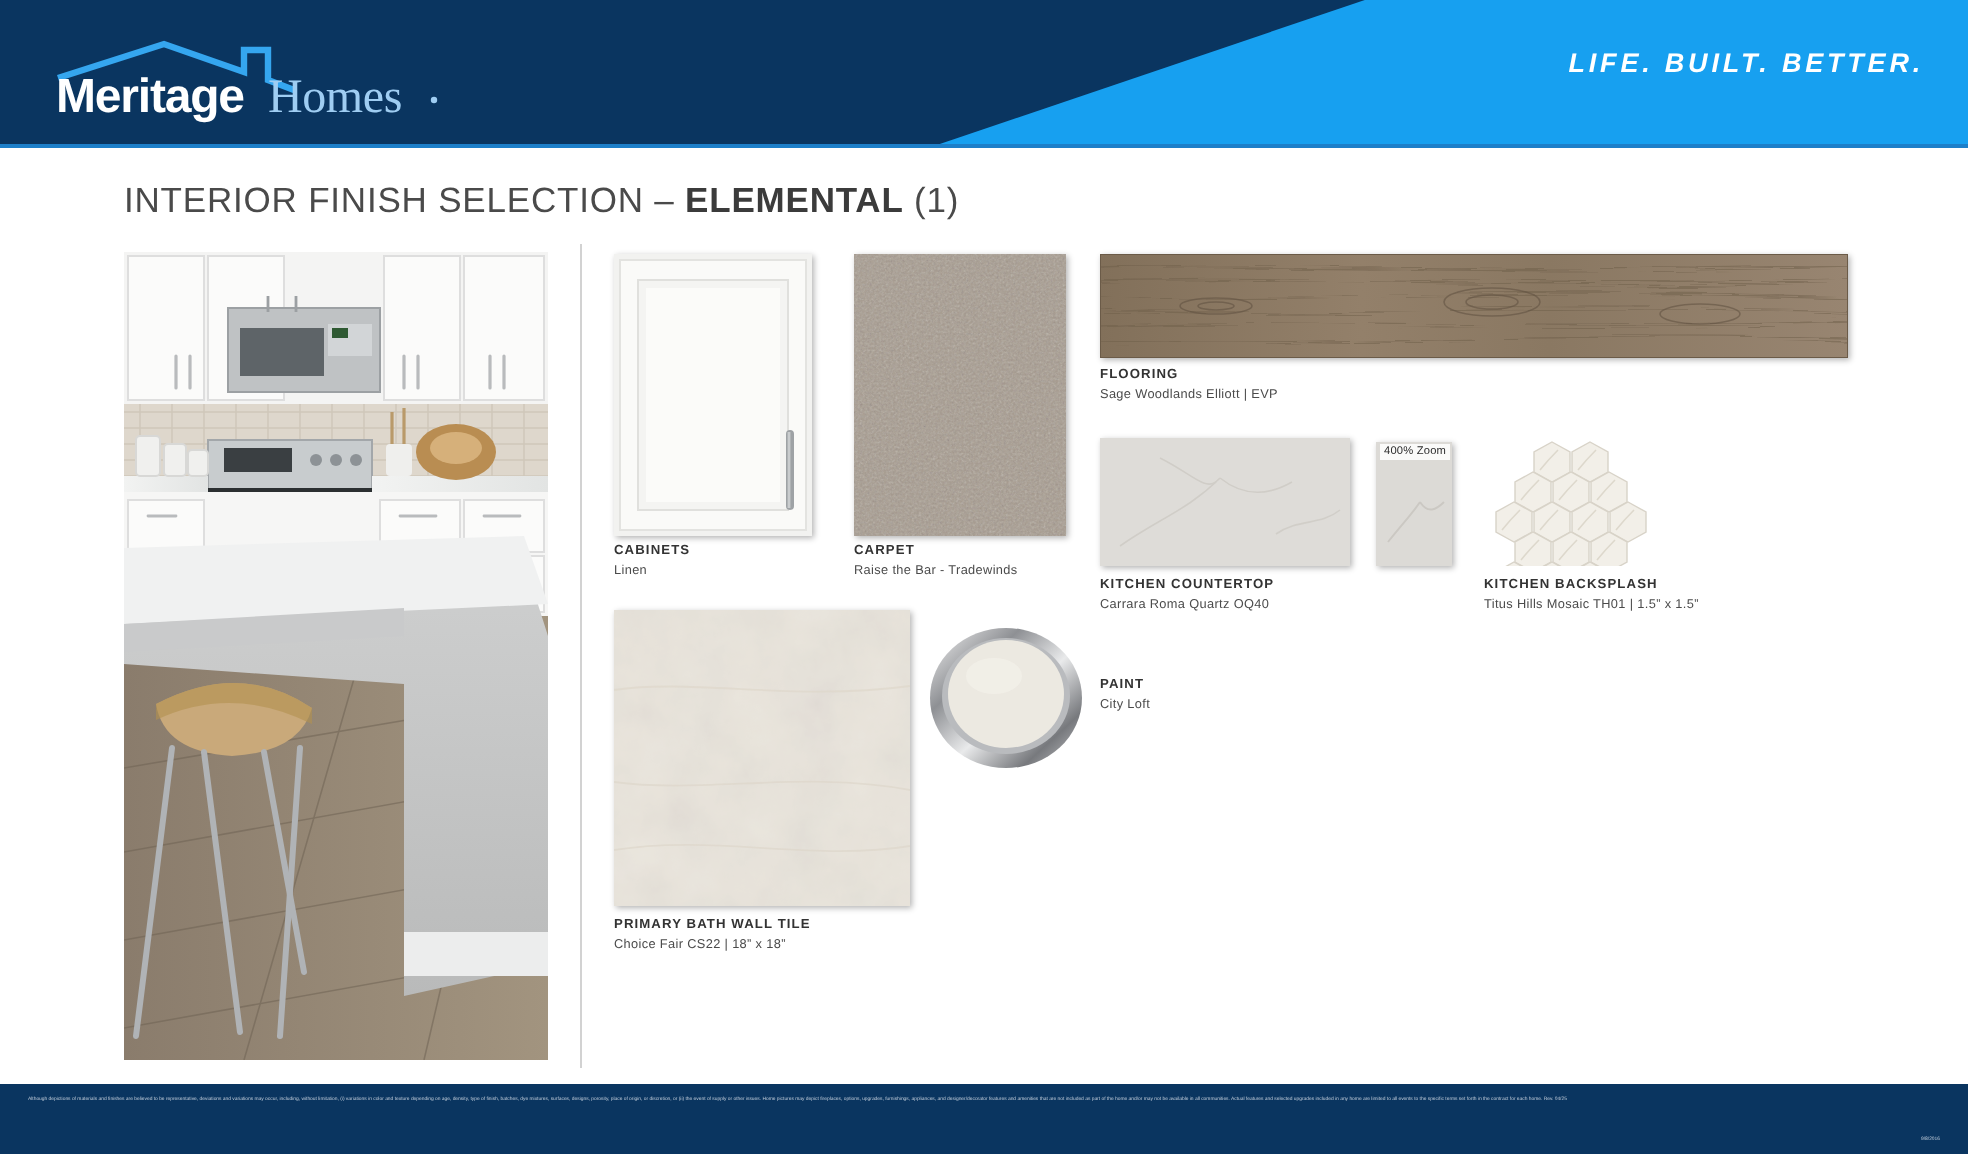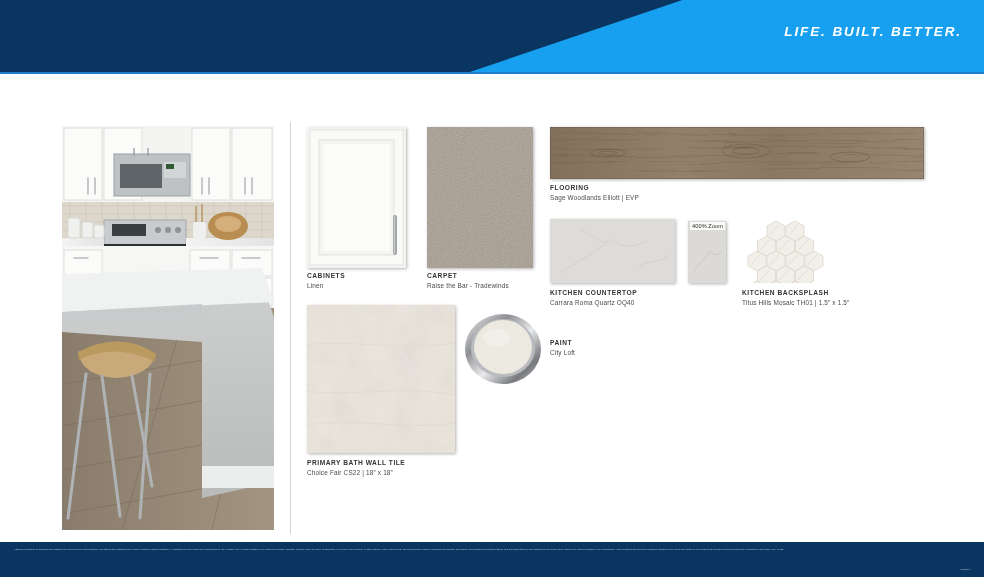--- a/index.html
+++ b/index.html
@@ -69,22 +69,38 @@
 </head>
 <body>
 
 <div class="page">
 
   <div class="header">
     <div class="hdr-wedge"></div>
     <div class="hdr-tag">LIFE. BUILT. BETTER.</div>
     <div class="hdr-underline"></div>
 
-  </div>
-
+    <div class="logo">
+      <svg width="210" height="42" viewBox="0 0 210 42">
+
+        <g fill="none" stroke="#35a6ef" stroke-width="3.2" stroke-linejoin="miter">
+          <path d="M2 19 L55 2 L95 16 L95 5 L107 5 L107 20 L120 25"></path>
+        </g>
+
+        <text x="1" y="36" font-family="Liberation Sans, sans-serif" font-size="24" font-weight="bold" fill="#ffffff" letter-spacing="-0.6">Meritage</text>
+
+        <text x="107" y="36" font-family="Liberation Serif, serif" font-size="24" fill="#9fcdf2" letter-spacing="-0.2">Homes</text>
+        <circle cx="190" cy="30" r="1.6" fill="#9fcdf2"></circle>
+      </svg>
+    </div>
+  </div>
+
+  <div class="title">
+    <span>INTERIOR FINISH SELECTION – </span><span class="b">ELEMENTAL</span><span> (1)</span>
+  </div>
 
   <div class="vdiv"></div>
 
   <div class="photo">
     <svg width="212" height="404" viewBox="0 0 212 404">
       <defs>
         <linearGradient id="isl" x1="0" y1="0" x2="0" y2="1">
           <stop offset="0" stop-color="#cfd0d0"></stop>
             <stop offset="1" stop-color="#b9baba"></stop>
         </linearGradient>

